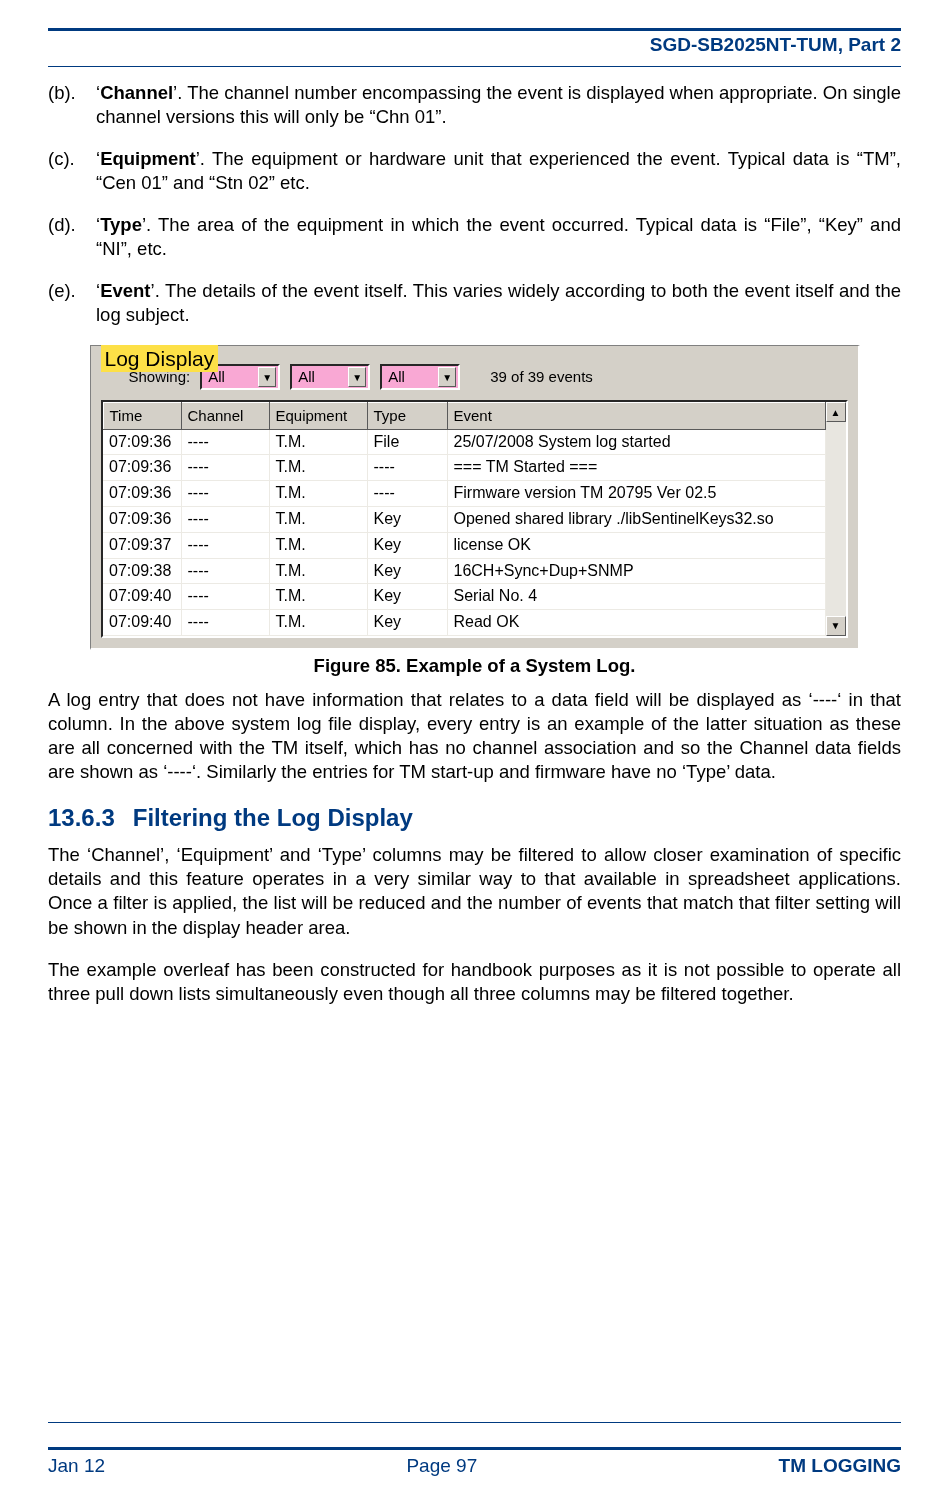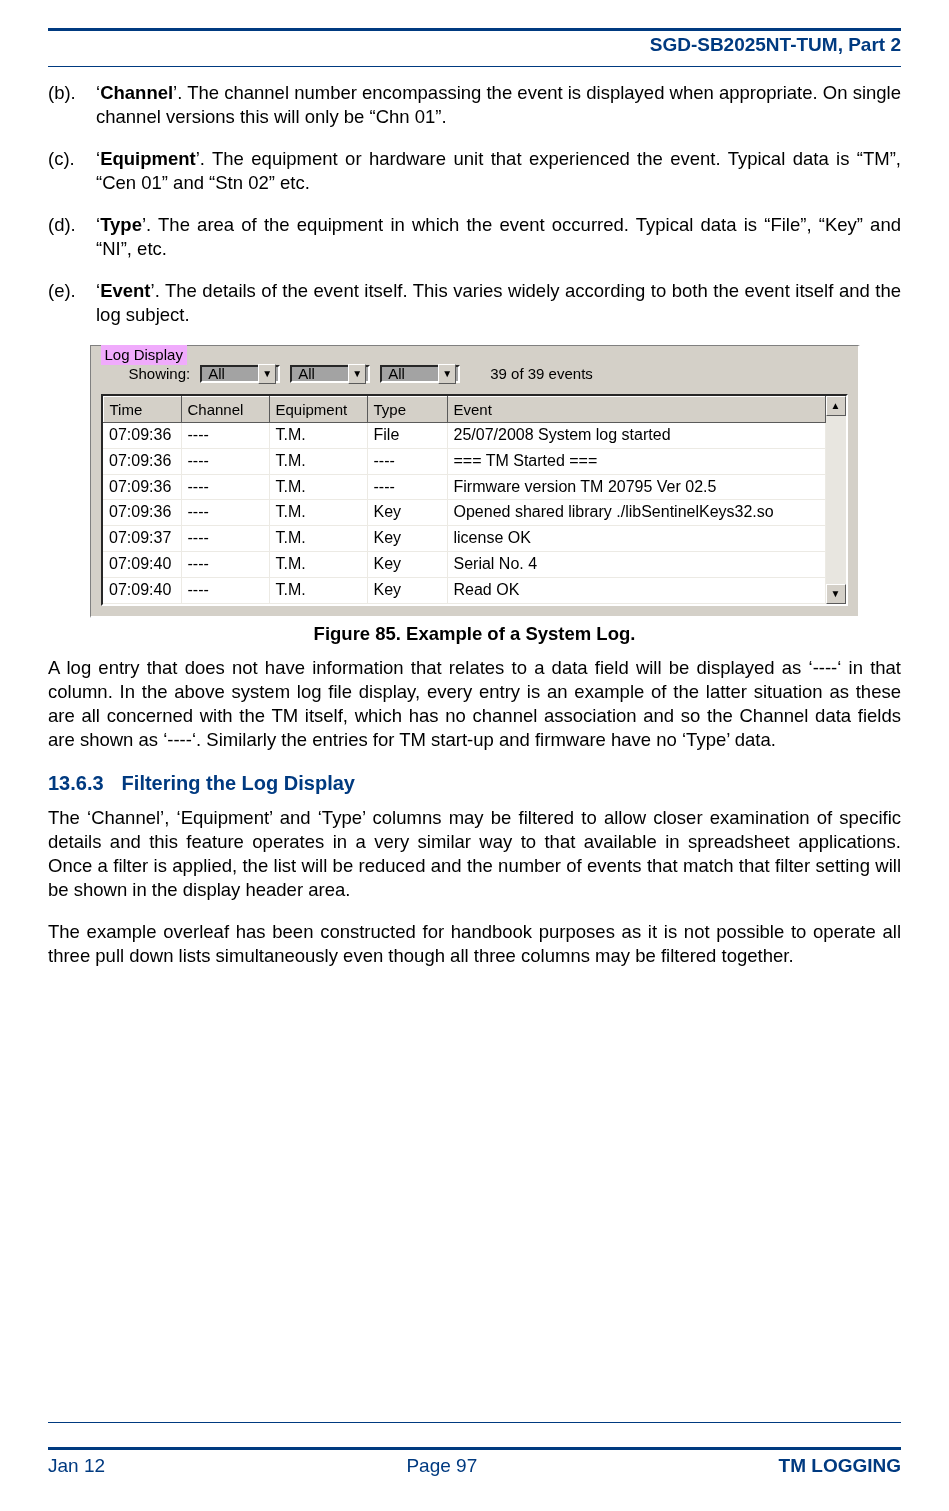--- a/index.html
+++ b/index.html
@@ -46,39 +46,39 @@
     border-bottom: 2px solid #fff;
     padding: 12px 10px 10px 10px;
     position: relative;
     font-family: Tahoma, Arial, sans-serif;
     font-size: 15px;
     color: #000;
   }
   .log-legend {
     position: absolute;
     top: -1px; left: 10px;
-    background: #f0abfc;
+    background: #fde047;
     padding: 0 4px;
-    font-size: 15px;
+    font-size: 21px;
   }
   .filter-row {
     display: flex;
     align-items: center;
     gap: 10px;
     padding: 6px 4px 10px 4px;
   }
   .combo {
     display: inline-flex;
     align-items: center;
     justify-content: space-between;
-    background: #a3a3a3;
+    background: #f9a8d4;
     border: 2px inset #fff;
     border-top-color: #7b7b7b;
     border-left-color: #7b7b7b;
-    height: 18px;
+    height: 26px;
     width: 80px;
     padding: 0 2px 0 6px;
     font-size: 15px;
   }
   .combo-btn {
     width: 18px; height: 20px;
     background: #d4d0c8;
     border: 1px solid #fff;
     border-right-color: #5a5a5a;
     border-bottom-color: #5a5a5a;
@@ -139,21 +139,21 @@
     text-align: center;
     font-weight: bold;
     margin: 4px 0 10px 0;
   }
   .para {
     text-align: justify;
     margin-bottom: 18px;
   }
   h3.section {
     color: #003a80;
-    font-size: 20px;
+    font-size: 24px;
     font-weight: bold;
     margin: 8px 0 10px 0;
   }
   h3.section .num { display:inline-block; margin-right: 18px; }
 
   .footer {
     position: absolute;
     left: 48px; right: 48px;
     bottom: 32px;
   }
@@ -263,20 +263,27 @@
               <td>Opened shared library ./libSentinelKeys32.so</td>
             </tr>
             <tr>
               <td>07:09:37</td>
               <td>----</td>
               <td>T.M.</td>
               <td>Key</td>
               <td>license OK</td>
             </tr>
             <tr>
+              <td>07:09:38</td>
+              <td>----</td>
+              <td>T.M.</td>
+              <td>Key</td>
+              <td>16CH+Sync+Dup+SNMP</td>
+            </tr>
+            <tr>
               <td>07:09:40</td>
               <td>----</td>
               <td>T.M.</td>
               <td>Key</td>
               <td>Serial No. 4</td>
             </tr>
             <tr>
               <td>07:09:40</td>
               <td>----</td>
               <td>T.M.</td>

